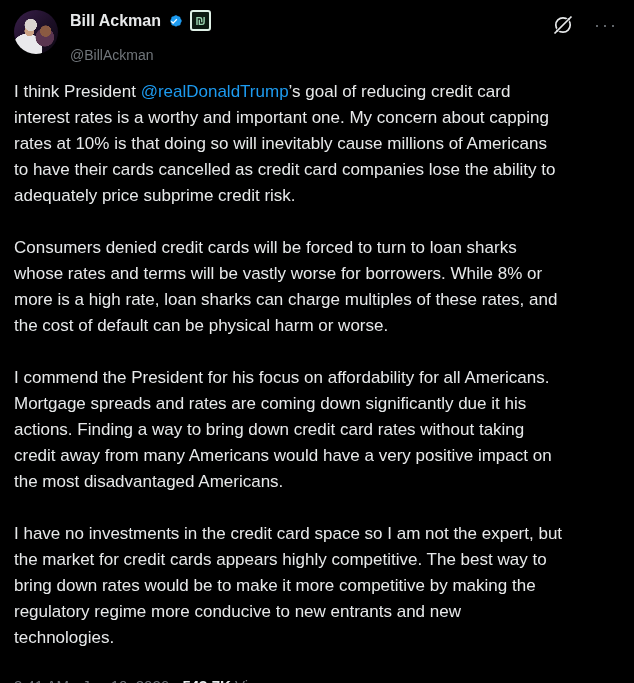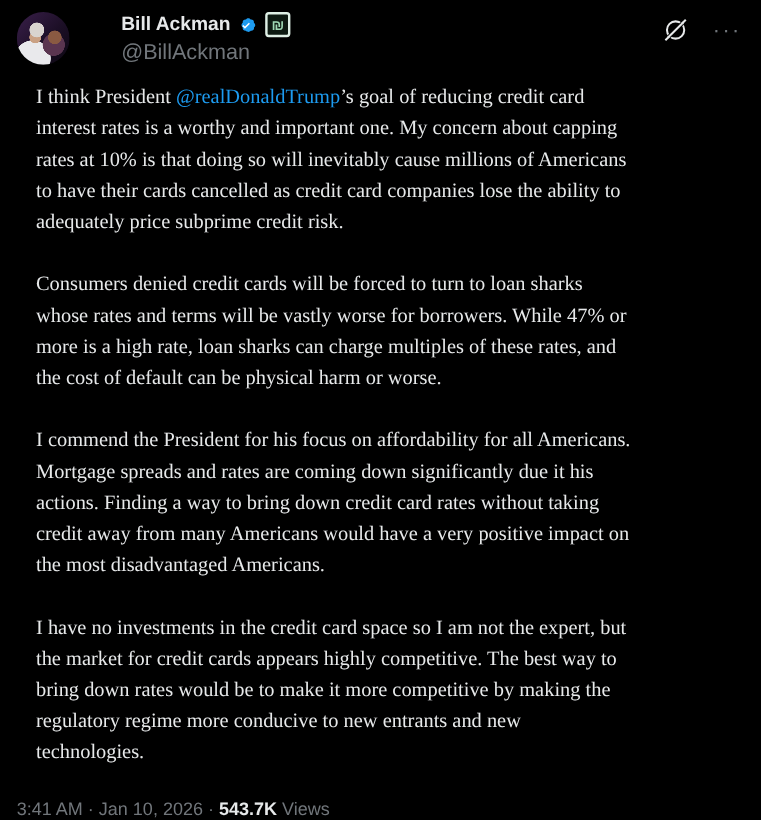--- a/index.html
+++ b/index.html
@@ -3,50 +3,50 @@
 <meta charset="utf-8">
 <style>
   html,body{margin:0;padding:0;background:#000;}
   .tweet{
     width:634px;height:683px;box-sizing:border-box;
     background:#000;color:#e7e9ea;
     font-family:"Liberation Sans","DejaVu Sans",sans-serif;
     padding:10px 14px 0 14px;position:relative;overflow:hidden;
   }
   
-  .header{display:flex;align-items:flex-start;gap:31px;}
+  .header{display:flex;align-items:flex-start;}
   .avatar{
     width:44px;height:44px;border-radius:50%;flex:0 0 44px;overflow:hidden;
     background:
       radial-gradient(circle at 72% 48%, #8a5a42 0 14%, rgba(0,0,0,0) 15%),
       radial-gradient(circle at 70% 62%, #5a3550 0 22%, rgba(0,0,0,0) 23%),
       radial-gradient(circle at 38% 34%, #d9d4cf 0 15%, rgba(0,0,0,0) 16%),
       radial-gradient(circle at 35% 48%, #caa184 0 13%, rgba(0,0,0,0) 14%),
       radial-gradient(circle at 30% 88%, #e9e9ec 0 30%, rgba(0,0,0,0) 31%),
       linear-gradient(135deg,#3a1f4a 0%,#1c0f26 55%,#0c0712 100%);
   }
   .id-block{margin-left:12px;display:flex;flex-direction:column;line-height:20px;}
   .name-row{display:flex;align-items:center;gap:4px;}
   .display-name{font-weight:700;font-size:16px;color:#e7e9ea;}
   .verified{width:18px;height:18px;display:inline-block;}
   .badge-shekel{
     display:inline-flex;align-items:center;justify-content:center;
     width:17px;height:17px;border:2px solid #dff0e6;border-radius:3px;
     color:#9fd8b4;font-size:12px;font-weight:700;line-height:1;margin-left:3px;
     background:#0d1a12;
   }
-  .handle{font-size:18px;color:#71767b;margin-top:2px;}
+  .handle{font-size:14px;color:#71767b;margin-top:14px;}
   .header-right{margin-left:auto;display:flex;align-items:center;gap:18px;padding-top:4px;}
   .grok-btn svg{display:block;}
   .more-btn{color:#71767b;font-size:18px;letter-spacing:2px;line-height:10px;
     background:none;border:none;padding:0 2px;cursor:pointer;}
   .icon-btn{background:none;border:none;padding:0;cursor:pointer;}
   
   .body{margin-top:14px;font-size:17px;line-height:26px;color:#e7e9ea;}
-  .body p{margin:0 0 26px 16px;white-space:pre-line;font-family:Liberation Serif, serif;}
+  .body p{margin:0 0 26px 0;white-space:pre-line;}
   .mention{color:#1d9bf0;text-decoration:none;}
   
   .footer{font-size:15px;color:#71767b;margin-top:2px;}
   .views-count{color:#e7e9ea;font-weight:700;}
 </style>
 </head>
 <body>
 
 <div class="tweet">
 
@@ -80,21 +80,21 @@
     </div>
   </div>
 
   <div class="body">
     <p><span>I think President </span><a href="#" class="mention">@realDonaldTrump</a><span>’s goal of reducing credit card
 interest rates is a worthy and important one. My concern about capping
 rates at 10% is that doing so will inevitably cause millions of Americans
 to have their cards cancelled as credit card companies lose the ability to
 adequately price subprime credit risk.</span></p>
     <p>Consumers denied credit cards will be forced to turn to loan sharks
-whose rates and terms will be vastly worse for borrowers. While 47% or
+whose rates and terms will be vastly worse for borrowers. While 8% or
 more is a high rate, loan sharks can charge multiples of these rates, and
 the cost of default can be physical harm or worse.</p>
     <p>I commend the President for his focus on affordability for all Americans.
 Mortgage spreads and rates are coming down significantly due it his
 actions. Finding a way to bring down credit card rates without taking
 credit away from many Americans would have a very positive impact on
 the most disadvantaged Americans.</p>
     <p>I have no investments in the credit card space so I am not the expert, but
 the market for credit cards appears highly competitive. The best way to
 bring down rates would be to make it more competitive by making the

